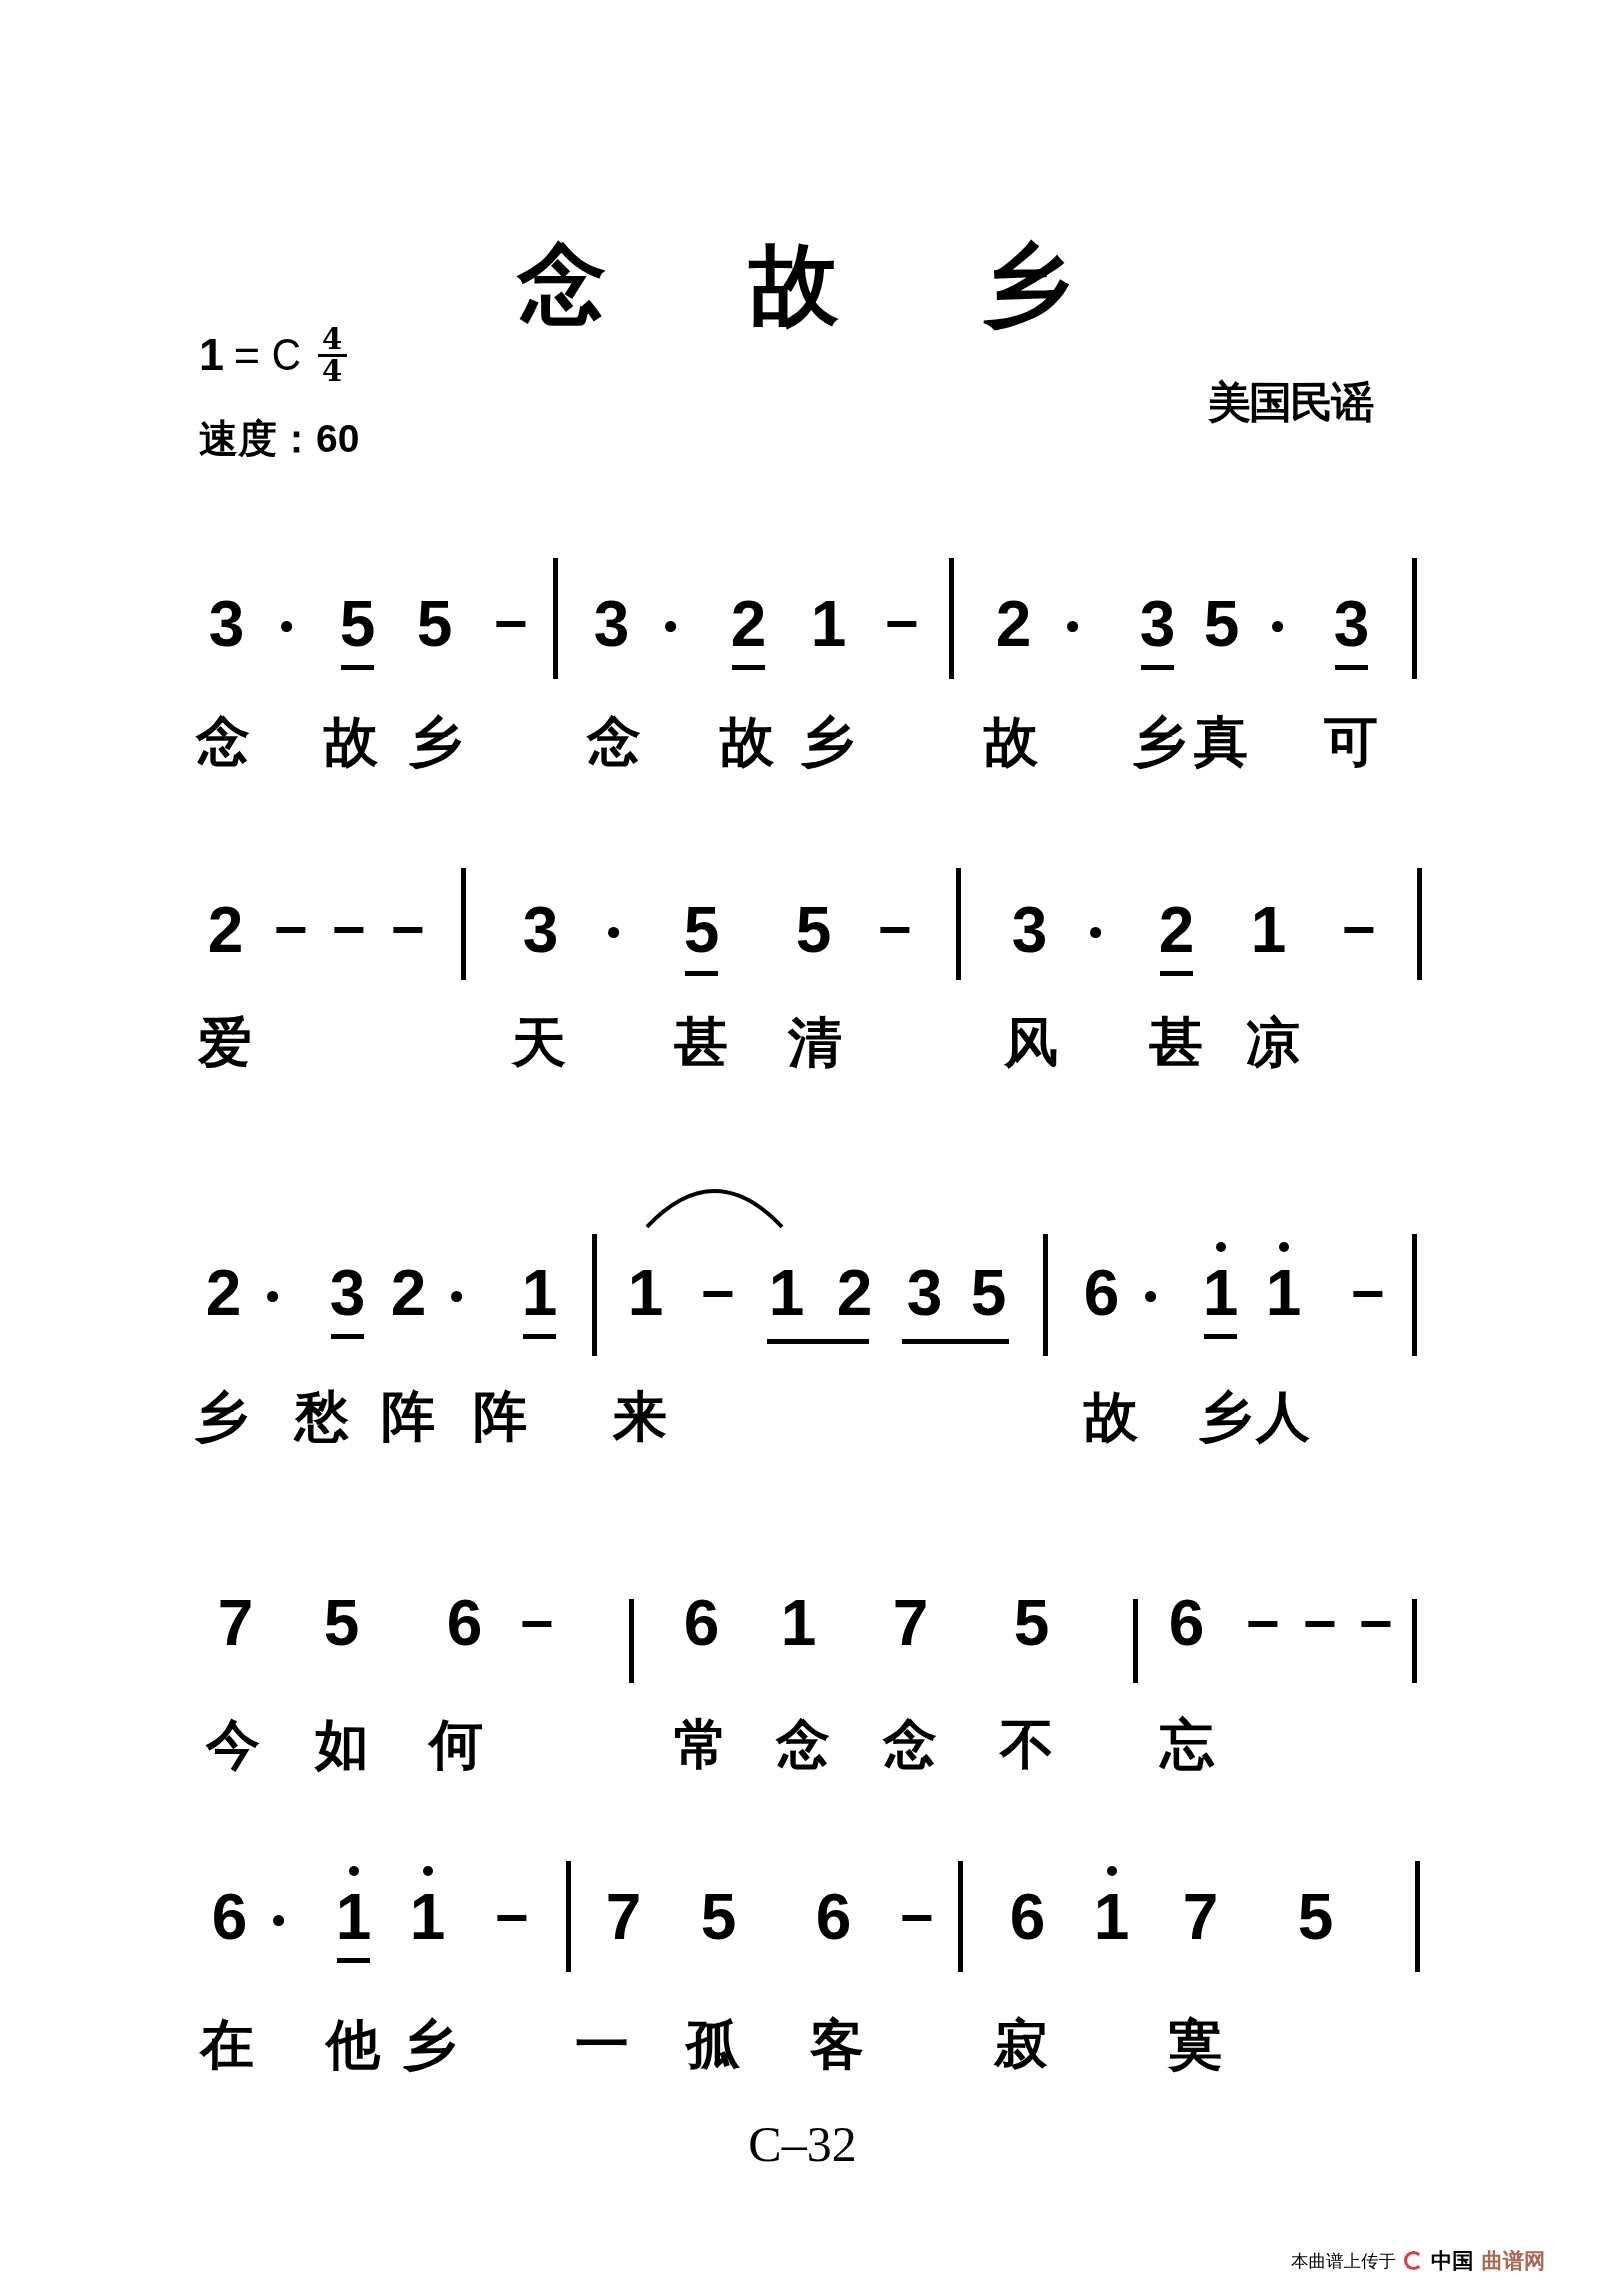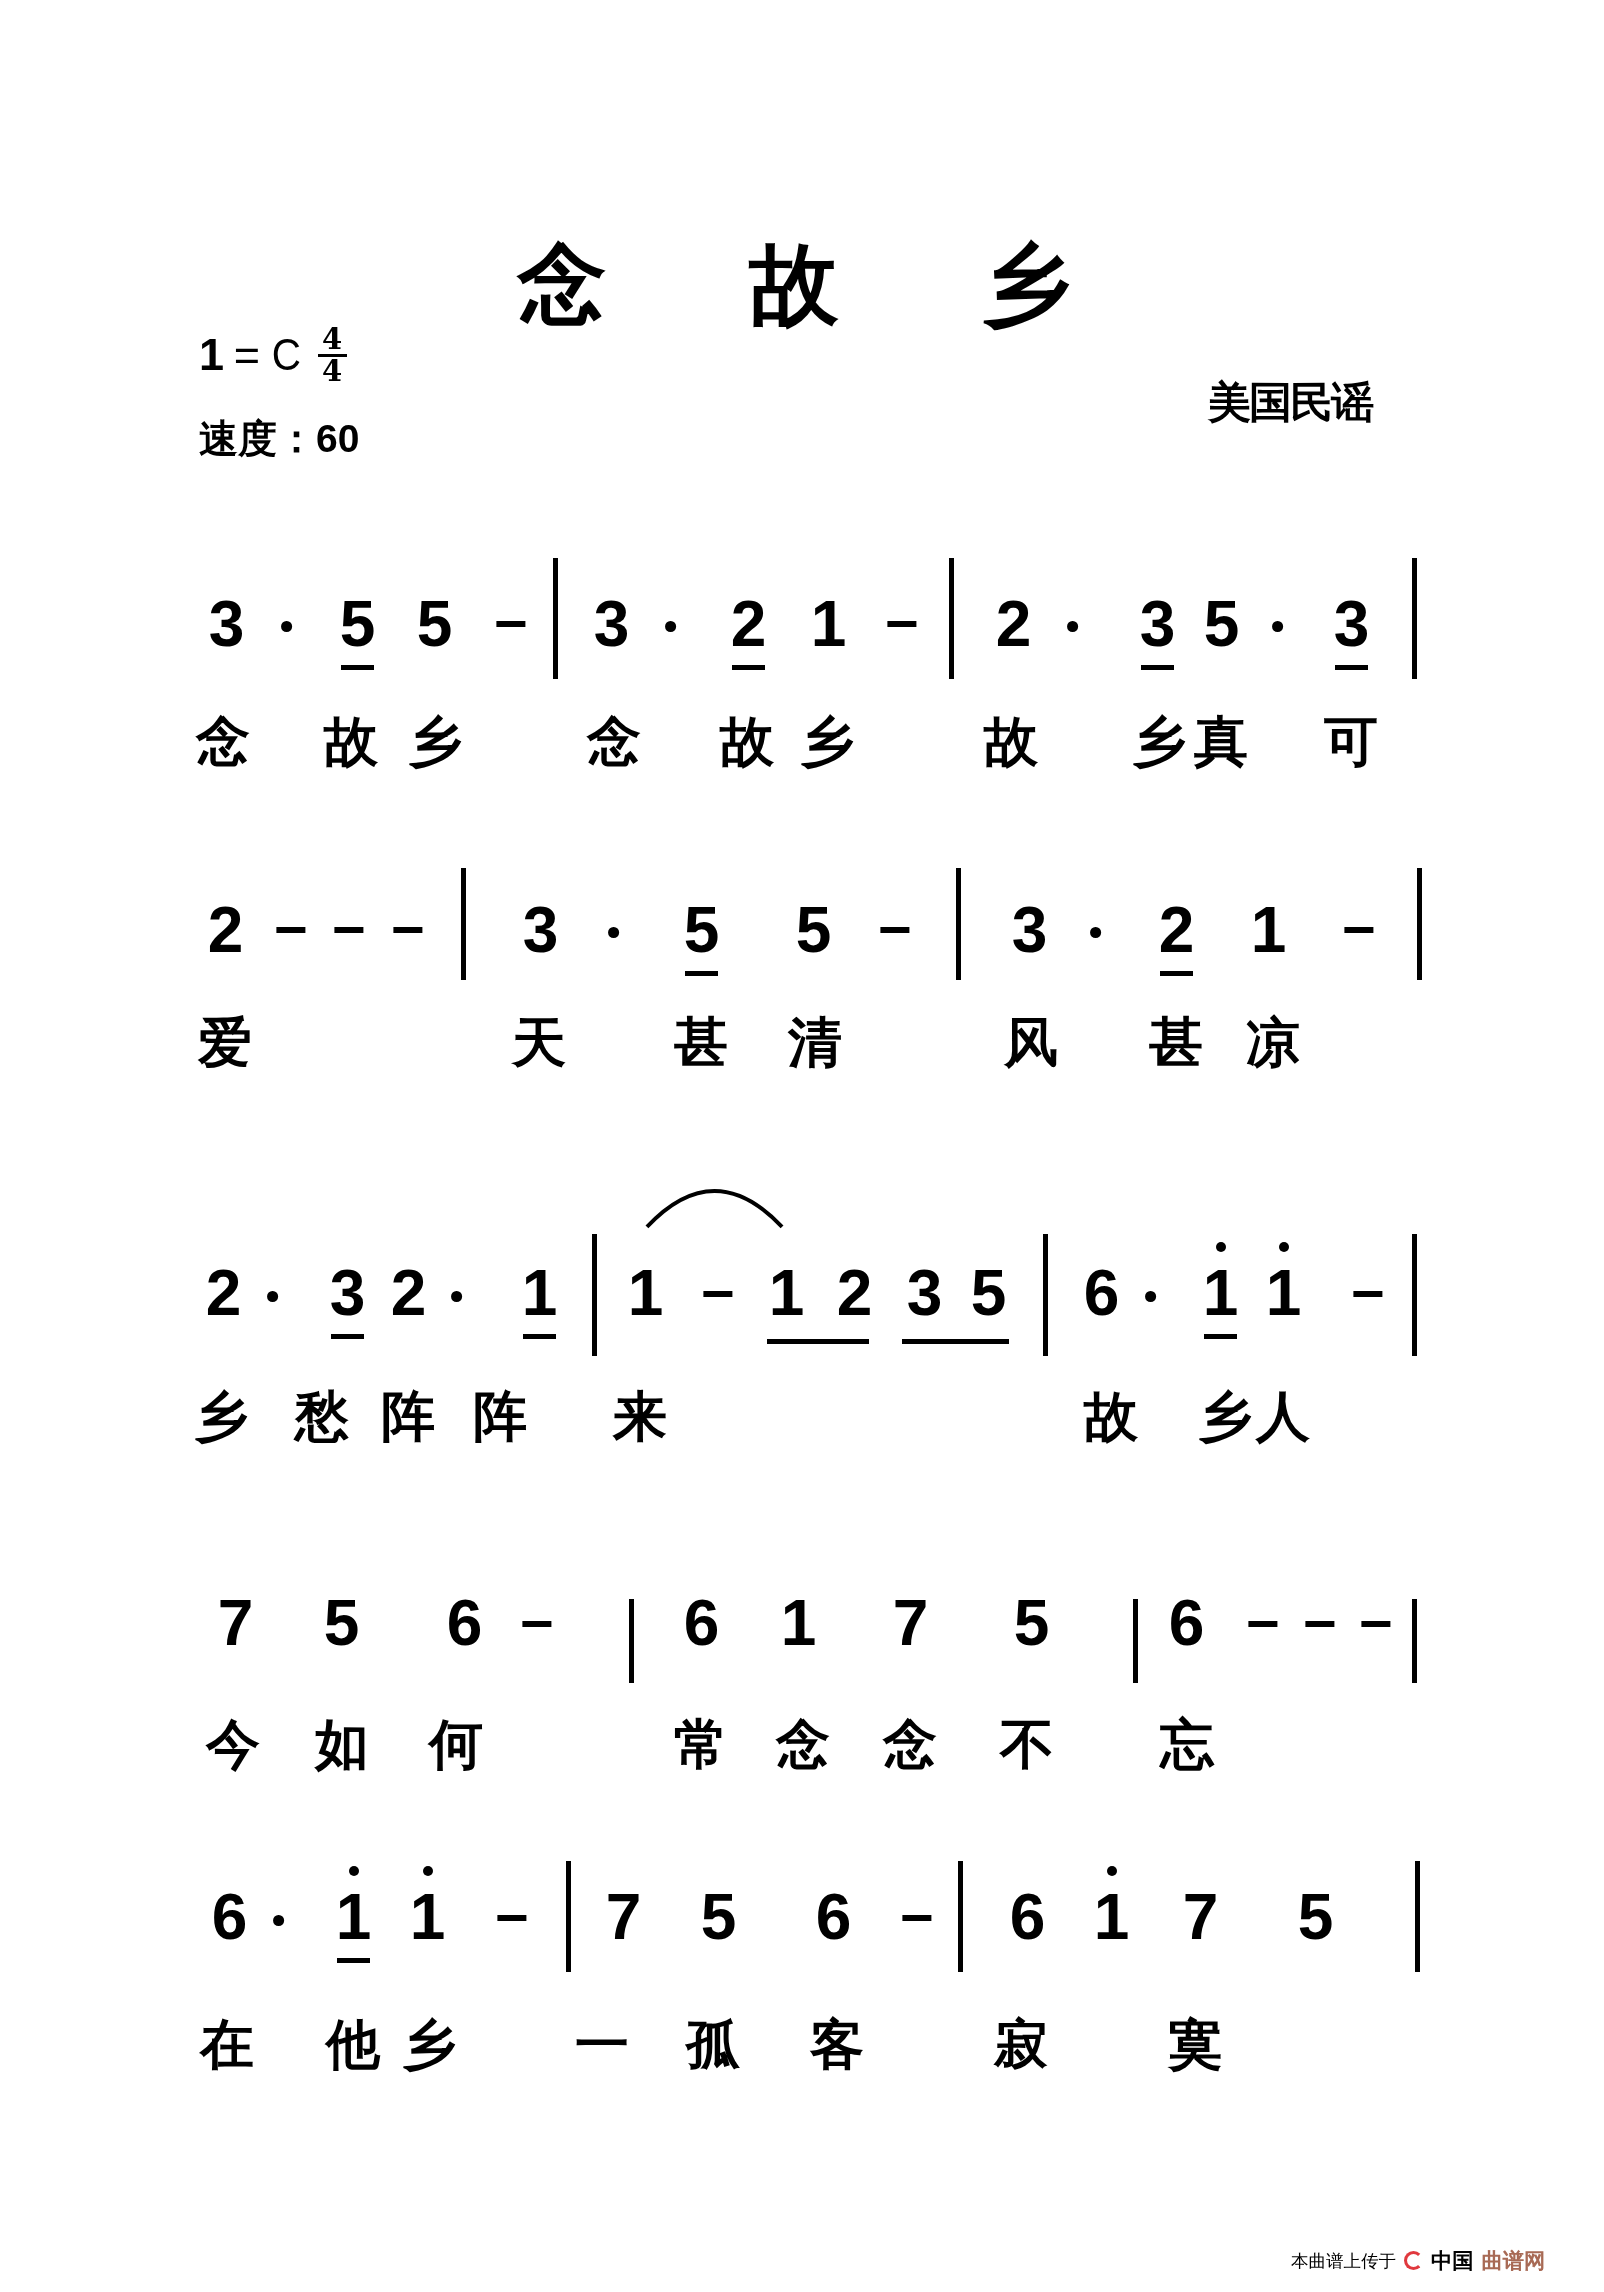--- a/index.html
+++ b/index.html
@@ -266,20 +266,21 @@
         <div class="lyric" style="left: 353px; top: 2016px;">他</div>
         <div class="lyric" style="left: 429px; top: 2016px;">乡</div>
         <div class="lyric" style="left: 602px; top: 2016px;">一</div>
         <div class="lyric" style="left: 713px; top: 2016px;">孤</div>
         <div class="lyric" style="left: 837px; top: 2016px;">客</div>
         <div class="lyric" style="left: 1021px; top: 2016px;">寂</div>
         <div class="lyric" style="left: 1195px; top: 2016px;">寞</div>
       </div>
     </div>
 
+  <div class="abs pagenum">C–32</div>
 
   <div class="abs footer">
     <span>本曲谱上传于</span>
     <span class="logo-mark"></span>
     <span class="brand1">中国</span>
     <span class="brand2">曲谱网</span>
   </div>
 </div>
 
 

